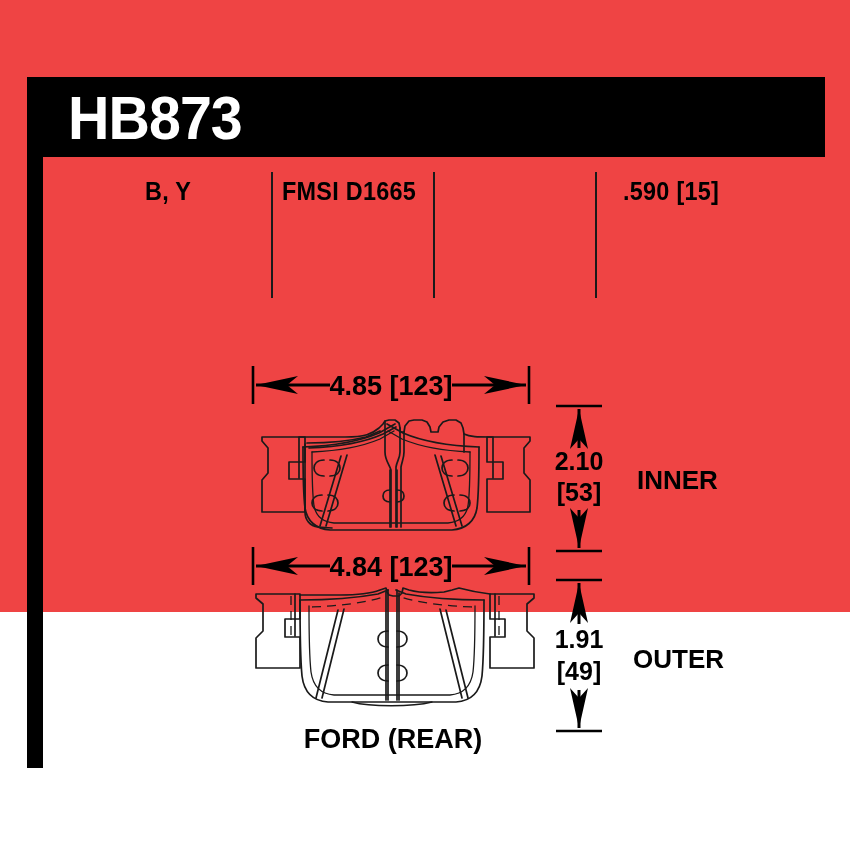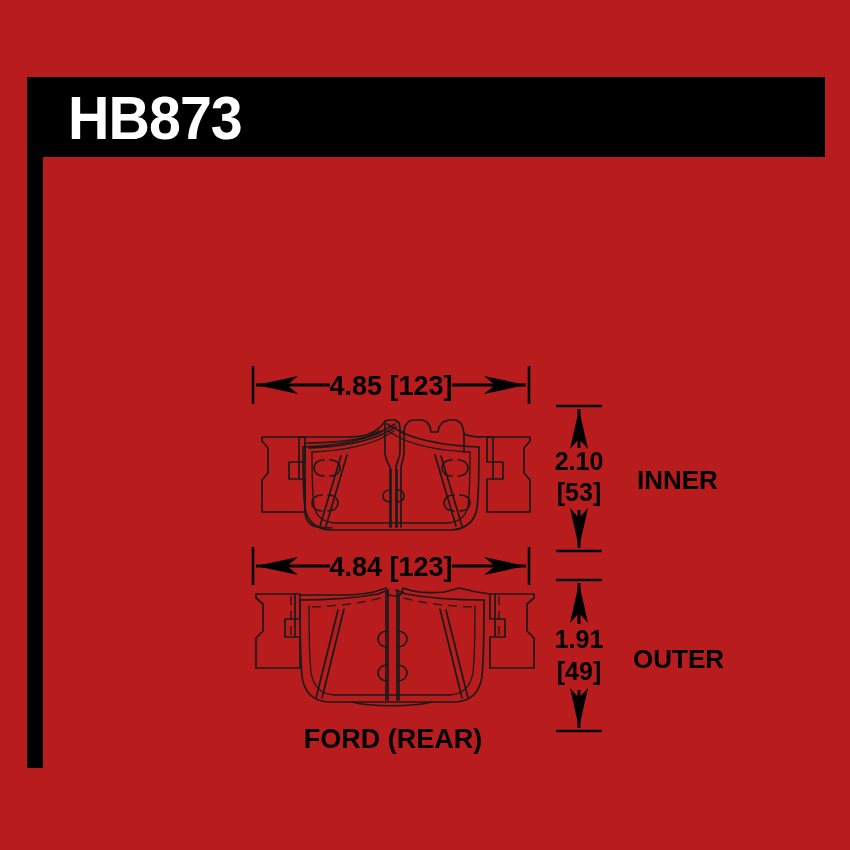--- a/index.html
+++ b/index.html
@@ -10,22 +10,22 @@
   body {
     width: 850px;
     height: 850px;
     font-family: "Liberation Sans", sans-serif;
     color: #000000;
     overflow: hidden;
   }
   #sheet {
     position: relative;
     width: 850px;
-    height: 850px;
-    background: #b91c1c;
+    height: 612px;
+    background: #ef4444;
   }
 
   
   .header-band {
     position: absolute;
     left: 27px;
     top: 77px;
     width: 798px;
     height: 80px;
     background: #000000;
@@ -142,20 +142,28 @@
 </head>
 <body>
 
 <div id="sheet">
 
   <div class="header-band"></div>
   <div class="part-number">HB873</div>
 
   <div class="left-rail"></div>
 
+  <div class="spec-row">
+    <div class="spec-cell spec-compound">B, Y</div>
+    <div class="divider div-1"></div>
+    <div class="spec-cell spec-fmsi">FMSI D1665</div>
+    <div class="divider div-2"></div>
+    <div class="divider div-3"></div>
+    <div class="spec-cell spec-thick">.590 [15]</div>
+  </div>
 
   <svg id="drawing" viewBox="0 0 850 850">
 
     <defs>
 
       <g id="ah-left">
         <path class="arrow-fill" d="M0,0 L42,-9 L31,0 L42,9 Z"></path>
       </g>
       <g id="ah-right">
         <path class="arrow-fill" d="M0,0 L-42,-9 L-31,0 L-42,9 Z"></path>

